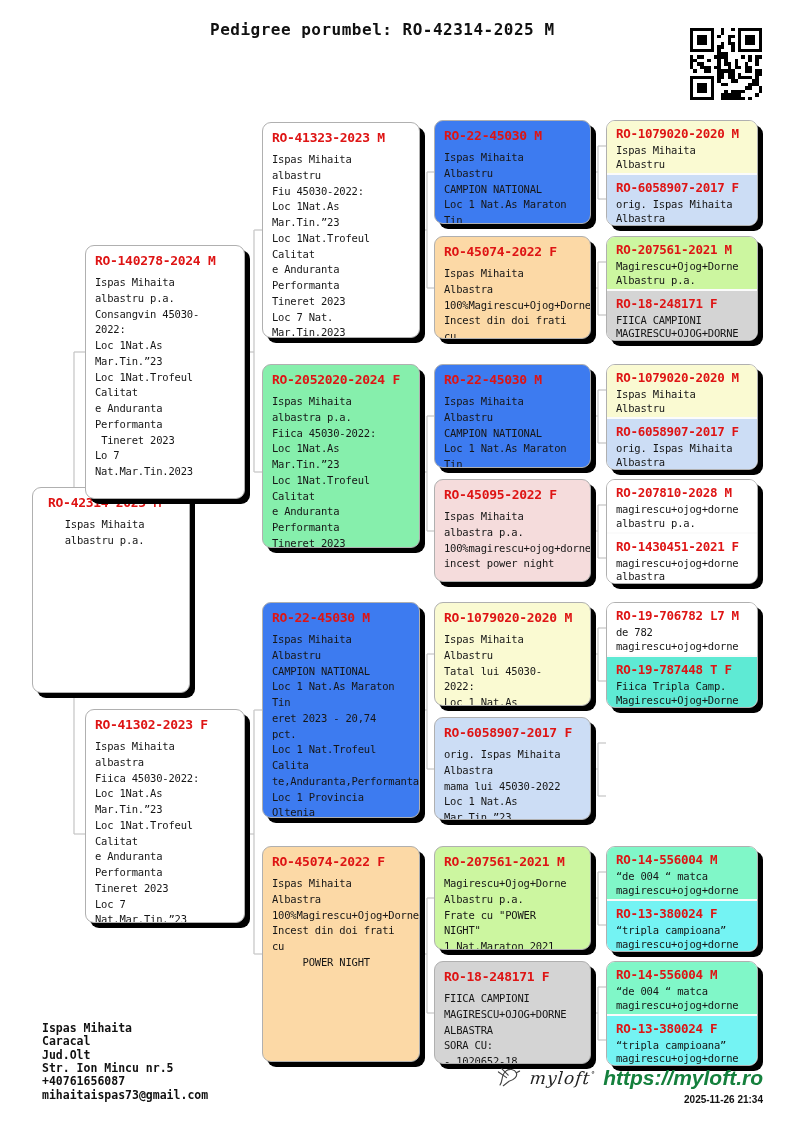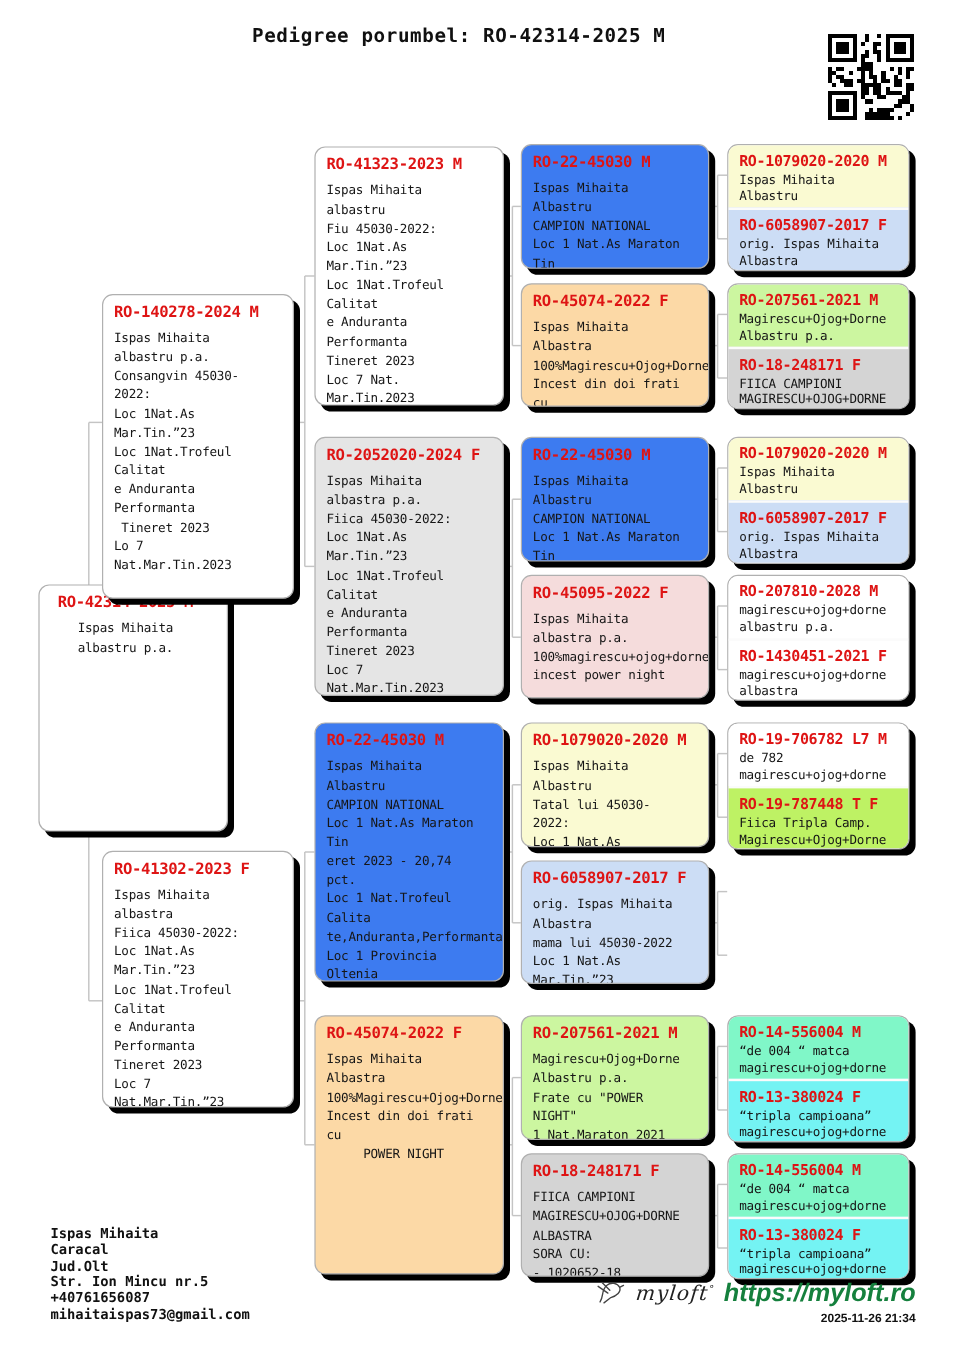--- a/index.html
+++ b/index.html
@@ -264,21 +264,21 @@
     <div class="ring">RO-41323-2023 M</div>
     <div class="btxt">Ispas Mihaita
 albastru
 Fiu 45030-2022:
 Loc 1Nat.As Mar.Tin.”23
 Loc 1Nat.Trofeul Calitat
 e Anduranta Performanta
 Tineret 2023
 Loc 7 Nat. Mar.Tin.2023</div>
   </div>
-  <div class="card" style="left: 262px; top: 364px; width: 158px; height: 216px; background: #e5e5e5;">
+  <div class="card" style="left: 262px; top: 364px; width: 158px; height: 184px; background: #86efac;">
     <div class="ring">RO-2052020-2024 F</div>
     <div class="btxt">Ispas Mihaita
 albastra p.a.
 Fiica 45030-2022:
 Loc 1Nat.As Mar.Tin.”23
 Loc 1Nat.Trofeul Calitat
 e Anduranta Performanta
 Tineret 2023
 Loc 7 Nat.Mar.Tin.2023</div>
   </div>
@@ -427,21 +427,21 @@
       <div class="btxt">magirescu+ojog+dorne
 albastra</div>
     </div>
   </div>
   <div class="card pair" style="left:606px;top:602px;width:152px;height:106px">
     <div class="half" style="background: rgb(255, 255, 255);">
       <div class="ring">RO-19-706782 L7 M</div>
       <div class="btxt">de 782
 magirescu+ojog+dorne</div>
     </div>
-    <div class="half" style="background: #bef264;">
+    <div class="half" style="background: #5eead4;">
       <div class="ring">RO-19-787448 T F</div>
       <div class="btxt">Fiica Tripla Camp.
 Magirescu+Ojog+Dorne</div>
     </div>
   </div>
   <div class="card pair" style="left:606px;top:846px;width:152px;height:106px">
     <div class="half" style="background: rgb(128, 247, 200);">
       <div class="ring">RO-14-556004 M</div>
       <div class="btxt">“de 004 “ matca
 magirescu+ojog+dorne</div>

